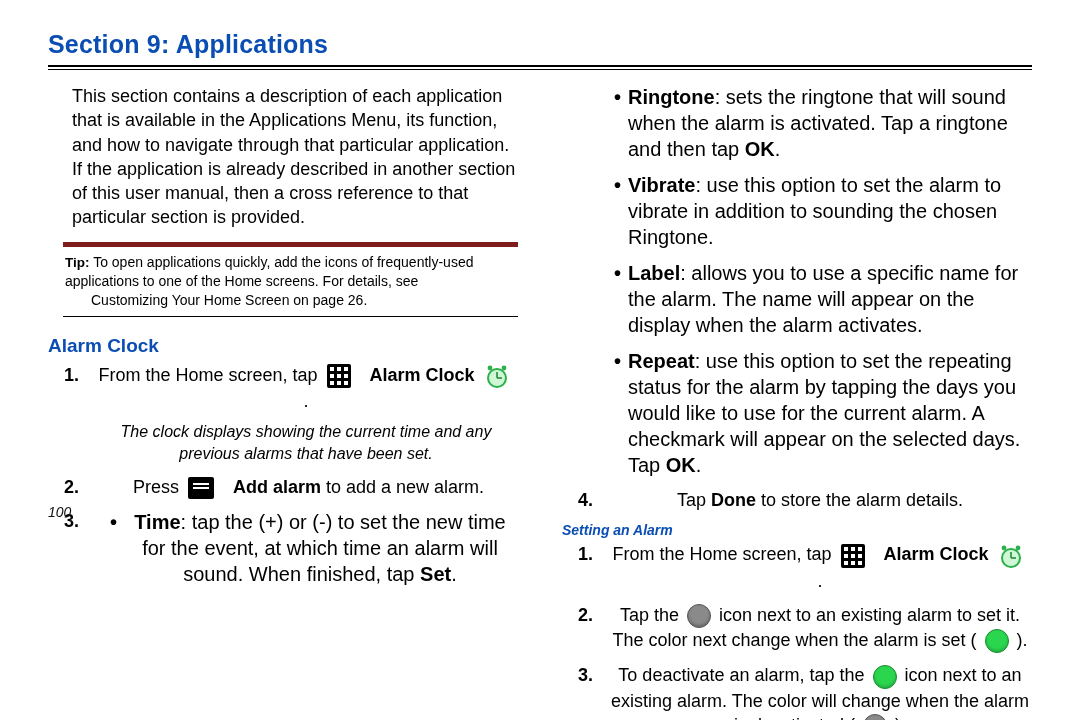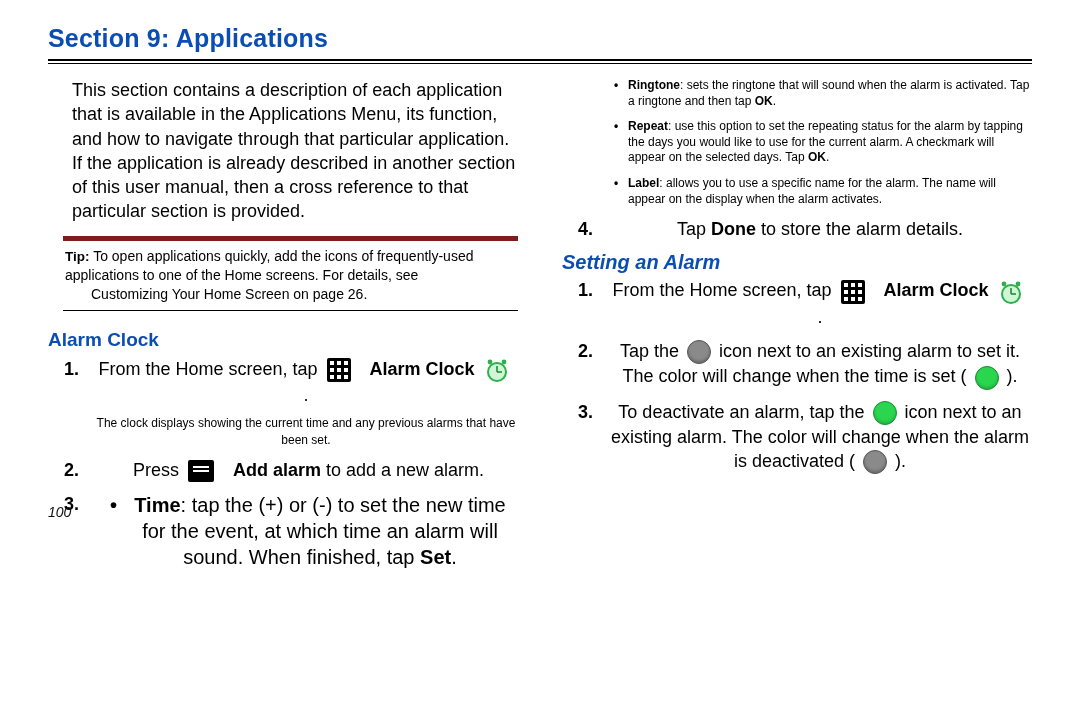--- a/index.html
+++ b/index.html
@@ -6,21 +6,21 @@
     margin: 0;
     padding: 0;
     background: #ffffff;
     font-family: Arial, Helvetica, sans-serif;
     color: #000000;
     width: 1080px;
     height: 720px;
     overflow: hidden;
   }
   .page {
-    padding: 24px 48px 18px 48px;
+    padding: 30px 48px 18px 48px;
     box-sizing: border-box;
     width: 1080px;
     height: 544px;
     position: relative;
   }
   .section-title {
     font-size: 25px;
     font-weight: 900;
     color: #0a4db3;
     margin: 0 0 6px 0;
@@ -71,21 +71,21 @@
     padding-left: 26px;
     display: block;
   }
   .h2 {
     font-size: 19px;
     font-weight: 900;
     color: #0a4db3;
     margin: 0 0 6px 0;
   }
   .h3 {
-    font-size: 20px;
+    font-size: 14px;
     font-weight: 700;
     font-style: italic;
     color: #0a4db3;
     margin: 10px 0 4px 0;
   }
   ol.steps {
     margin: 0;
     padding-left: 46px;
     font-size: 18px;
     line-height: 1.35;
@@ -118,21 +118,21 @@
   }
   ul.bullets > li::before {
     content: "•";
     position: absolute;
     left: 0;
     font-weight: 700;
   }
   ul.bullets2 {
     margin: 0 0 0 0;
     padding-left: 8px;
-    font-size: 12px;
+    font-size: 20px;
     line-height: 1.3;
     list-style: none;
   }
   ul.bullets2 > li {
     position: relative;
     padding-left: 14px;
     margin: 0 0 10px 0;
   }
   ul.bullets2 > li::before {
     content: "•";
@@ -179,22 +179,23 @@
   .pagenum {
     position: absolute;
     left: 48px;
     bottom: 24px;
     font-size: 14px;
     color: #111;
     font-style: italic;
   }
   .step-cont {
     margin: 8px 0 0 0;
-    font-size: 12px;
+    font-size: 16px;
     line-height: 1.35;
+    font-style: italic;
   }
 </style>
 </head>
 <body>
 
 <div class="page">
 
   <h1 class="section-title">Section 9: Applications</h1>
   <hr class="rule-thick">
   <hr class="rule-thin">
@@ -258,24 +259,27 @@
         </li>
       </ol>
     </div>
 
     <div class="col">
       <ul class="bullets2" style="padding-left:52px;">
         <li>
           <span class="b">Ringtone</span><span>: sets the ringtone that will sound when the alarm is activated. Tap a ringtone and then tap </span><span class="b">OK</span>.
         </li>
         <li>
+          <span class="b">Vibrate</span><span>: use this option to set the alarm to vibrate in addition to sounding the chosen Ringtone.</span>
+        </li>
+        <li>
+          <span class="b">Label</span><span>: allows you to use a specific name for the alarm. The name will appear on the display when the alarm activates.</span>
+        </li>
+        <li>
           <span class="b">Repeat</span><span>: use this option to set the repeating status for the alarm by tapping the days you would like to use for the current alarm. A checkmark will appear on the selected days. Tap </span><span class="b">OK</span>.
-        </li>
-        <li>
-          <span class="b">Label</span><span>: allows you to use a specific name for the alarm. The name will appear on the display when the alarm activates.</span>
         </li>
       </ul>
 
       <ol class="steps" start="4" style="counter-reset: step 3; margin-top:4px;">
         <li>
           <span>Tap </span><span class="b">Done</span><span> to store the alarm details.</span>
         </li>
       </ol>
 
       <h3 class="h3">Setting an Alarm</h3>
@@ -305,21 +309,21 @@
                 <line x1="13" y1="15" x2="13" y2="9" stroke="#268a3a" stroke-width="1.6"></line>
                 <line x1="13" y1="15" x2="18" y2="15" stroke="#268a3a" stroke-width="1.6"></line>
                 <circle cx="6" cy="5" r="2.4" fill="#2bb04a"></circle>
                 <circle cx="20" cy="5" r="2.4" fill="#2bb04a"></circle>
               </svg>
           </span> .
         </li>
         <li>
           <span>Tap the </span>
           <span class="dot dot-grey"></span>
-          <span> icon next to an existing alarm to set it. The color will change when the time is set ( </span>
+          <span> icon next to an existing alarm to set it. The color next change when the alarm is set ( </span>
           <span class="dot dot-green"></span>
           <span> ).</span>
         </li>
         <li>
           <span>To deactivate an alarm, tap the </span>
           <span class="dot dot-green"></span>
           <span> icon next to an existing alarm. The color will change when the alarm is deactivated ( </span>
           <span class="dot dot-grey"></span>
           <span> ).</span>
         </li>

